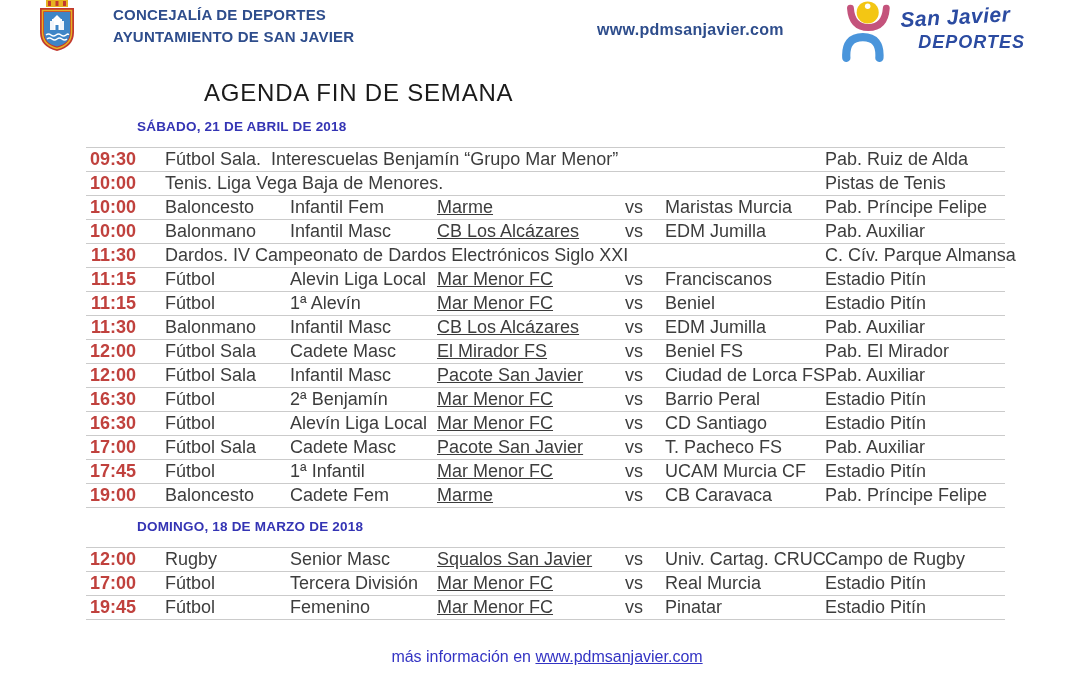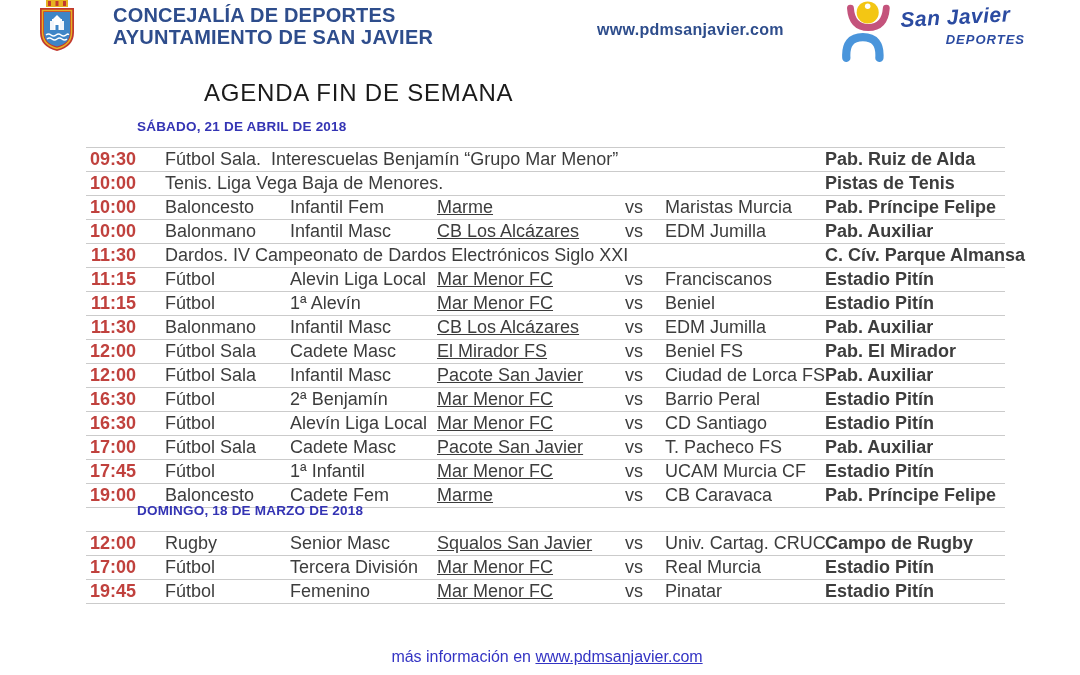--- a/index.html
+++ b/index.html
@@ -13,62 +13,62 @@
   }
   *{margin:0;padding:0;box-sizing:border-box;}
   html,body{background:#fff;}
   .page{
     position:relative;width:1080px;height:675px;background:#ffffff;overflow:hidden;
     font-family:"Liberation Sans",sans-serif;color:var(--text);
   }
   
   .crest{position:absolute;left:38px;top:0;width:38px;height:52px;}
   .org{
-    position:absolute;left:113px;top:4px;font-size:20px;font-weight:bold;
+    position:absolute;left:113px;top:4px;font-size:15px;font-weight:bold;
     color:var(--navy);line-height:22px;letter-spacing:.2px;
   }
   .website-top{
     position:absolute;left:597px;top:21px;font-size:16px;font-weight:bold;
     color:var(--navy);letter-spacing:.3px;
   }
   .brand-figure{position:absolute;left:828px;top:0;width:78px;height:62px;}
   .brand-text{position:absolute;left:901px;top:8px;width:124px;color:var(--brand-text);}
   .brand-name{
     font-size:21px;font-weight:bold;font-style:italic;letter-spacing:.5px;
     transform:rotate(-3deg);transform-origin:left bottom;white-space:nowrap;
   }
   .brand-sub{
-    font-size:13px;font-weight:bold;font-style:italic;letter-spacing:1px;
+    font-size:18px;font-weight:bold;font-style:italic;letter-spacing:1px;
     text-align:right;margin-top:0px;
   }
   
   .doc-title{
     position:absolute;left:204px;top:79px;font-size:24px;letter-spacing:.8px;
     color:#1a1a1a;
   }
   
   .schedule{position:absolute;left:86px;top:126px;width:919px;}
-  .section.second{margin-top:2px;}
+  .section.second{margin-top:18px;}
   .section-heading{
     height:22px;padding-left:51px;font-size:13.5px;font-weight:bold;
     color:var(--heading-blue);border-bottom:1px solid var(--line);
     letter-spacing:.2px;display:flex;align-items:flex-end;padding-bottom:13px;
   }
   .row{
     display:flex;align-items:center;height:24px;border-bottom:1px solid var(--line);
     font-size:18px;
   }
   .cell{white-space:pre;overflow:visible;}
   .cell.time{width:50px;text-align:right;color:var(--red);font-weight:bold;margin-right:29px;}
   .cell.sport{width:125px;}
   .cell.category{width:147px;}
   .cell.home{width:188px;text-decoration:underline;}
   .cell.vs{width:40px;}
   .cell.away{width:160px;}
-  .cell.venue{width:180px;font-weight:bold;}
+  .cell.venue{width:180px;}
   .cell.description{width:660px;}
   
   .footer{
     position:absolute;left:7px;top:648px;width:100%;text-align:center;
     font-size:16px;color:var(--link);
   }
   .footer a{color:var(--link);text-decoration:underline;}
 </style>
 </head>
 <body>

